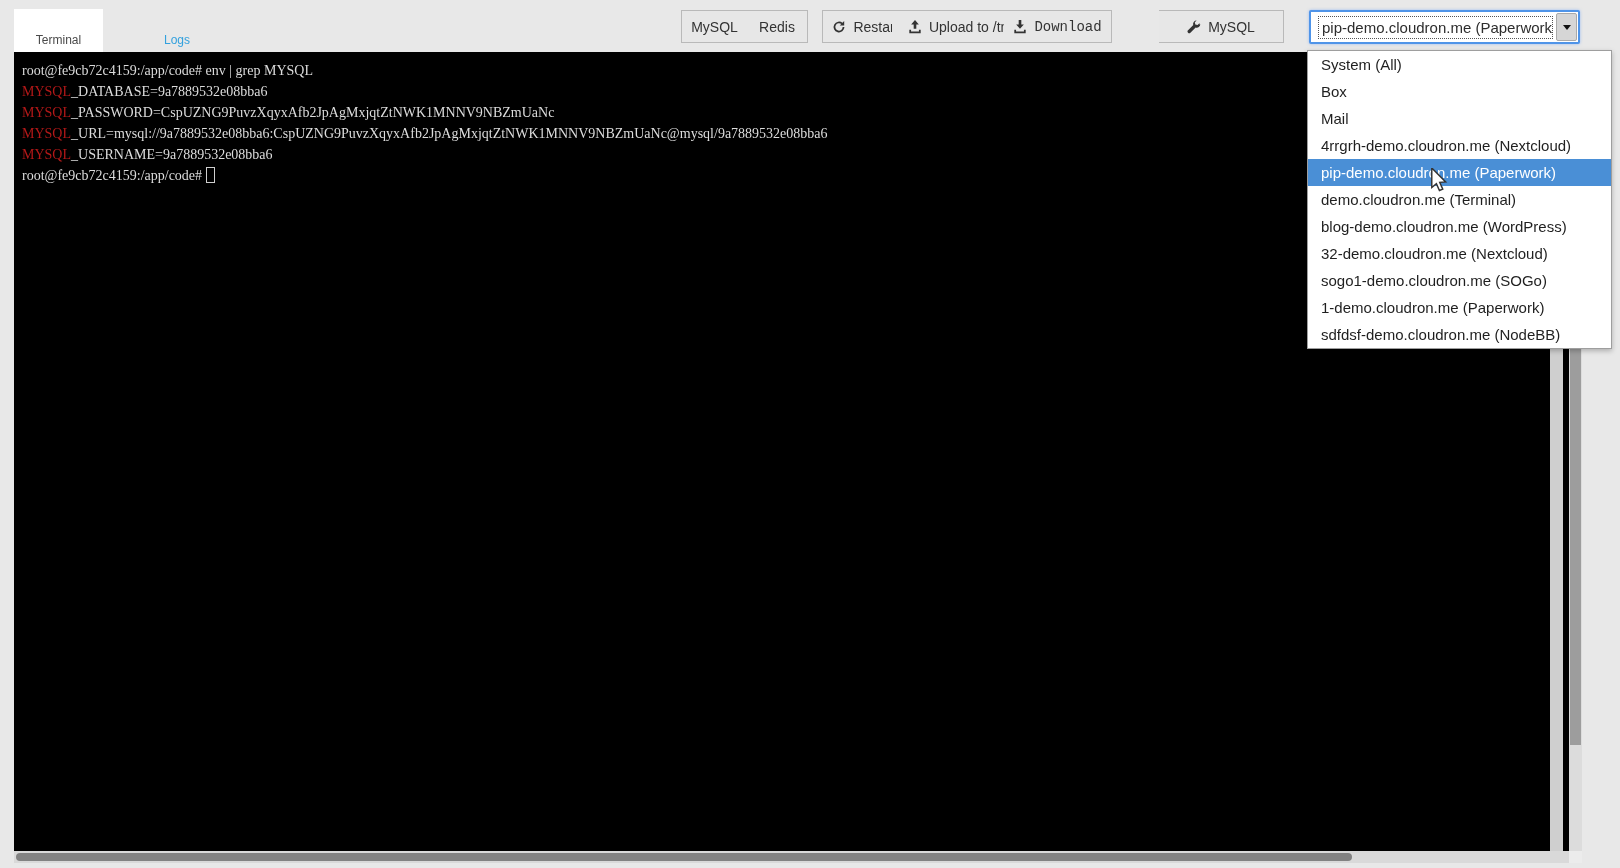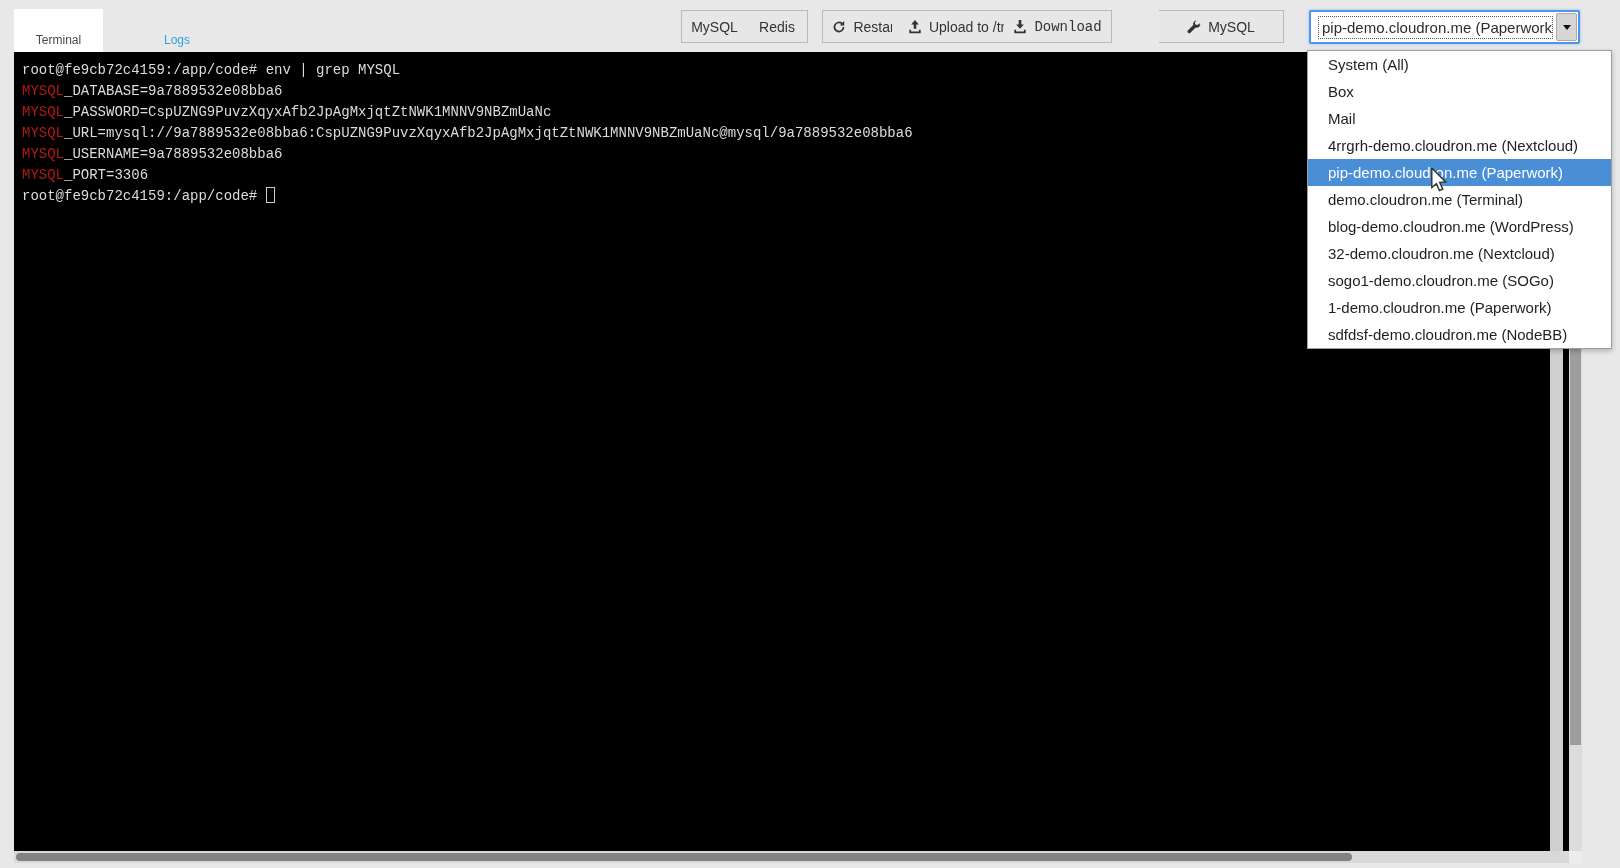--- a/index.html
+++ b/index.html
@@ -29,36 +29,36 @@
   .select .val { flex:1; margin:0 4px 0 8px; padding:2px 3px; font-size:15px; color:#2d2d2d;
                  white-space:nowrap; overflow:hidden; outline:1px dotted #555; }
   .select .arrow-btn { width:21px; height:28px; margin-right:1px; background:#d6d6d6; border:1px solid #aaa;
                        border-radius:2px; display:flex; align-items:center; justify-content:center; }
   .select .arrow-btn i { width:0; height:0; border-left:4px solid transparent; border-right:4px solid transparent;
                          border-top:5px solid #111; }
 
   
   .terminal { position:absolute; left:14px; top:52px; width:1555px; height:799px; background:#000; }
   .term-pad { position:absolute; left:8px; top:8px; right:30px; }
-  .tline { font-family:Liberation Mono, monospace; font-size:14px; line-height:21px; color:var(--term-fg); white-space:pre; }
+  .tline { font-family:Liberation Serif, serif; font-size:14px; line-height:21px; color:var(--term-fg); white-space:pre; }
   .tline .red { color:var(--term-red); }
   .cursor { display:inline-block; width:9px; height:16px; border:1px solid #cfcfcf; vertical-align:-3px; }
   .xterm-scroll { position:absolute; left:1536px; top:0; width:13px; height:799px; background:#cfcfcf; }
 
   
   .vscroll { position:absolute; left:1569px; top:52px; width:13px; height:799px; background:#dcdcdc; }
   .vscroll .thumb { position:absolute; left:1px; top:0; width:11px; height:693px; background:#9d9d9d; }
   .hscroll { position:absolute; left:14px; top:851px; width:1555px; height:12px; background:#d9d9d9; }
   .hscroll .thumb { position:absolute; left:2px; top:2px; width:1336px; height:8px; border-radius:4px; background:#828282; }
   .scroll-corner { position:absolute; left:1569px; top:851px; width:13px; height:12px; background:#ececec; }
 
   
   .dropdown { position:absolute; left:1307px; top:50px; width:305px; background:#fff; border:1px solid #9e9e9e;
               z-index:50; box-shadow:0 2px 5px rgba(0,0,0,.25); }
-  .option { height:27px; line-height:27px; padding-left:20px; font-size:15px; color:#1f1f1f; white-space:nowrap;
+  .option { height:27px; line-height:27px; padding-left:13px; font-size:15px; color:#1f1f1f; white-space:nowrap;
             overflow:hidden; cursor:pointer; }
   .option.selected { background:var(--sel-blue); color:#fff; }
 
   .mouse-cursor { position:absolute; left:1430px; top:168px; z-index:60; pointer-events:none; }
 </style>
 </head>
 <body>
 
 <div class="tab tab-terminal">
   <span>Terminal</span>
@@ -117,21 +117,20 @@
     </span>
 </div>
 
 <div class="terminal">
   <div class="term-pad">
       <div class="tline"><span>root@fe9cb72c4159:/app/code# env | grep MYSQL</span></div>
       <div class="tline"><span class="red">MYSQL</span><span>_DATABASE=9a7889532e08bba6</span></div>
       <div class="tline"><span class="red">MYSQL</span><span>_PASSWORD=CspUZNG9PuvzXqyxAfb2JpAgMxjqtZtNWK1MNNV9NBZmUaNc</span></div>
       <div class="tline"><span class="red">MYSQL</span><span>_URL=mysql://9a7889532e08bba6:CspUZNG9PuvzXqyxAfb2JpAgMxjqtZtNWK1MNNV9NBZmUaNc@mysql/9a7889532e08bba6</span></div>
       <div class="tline"><span class="red">MYSQL</span><span>_USERNAME=9a7889532e08bba6</span></div>
-      <div class="tline"><span class="red">MYSQL</span><span>_PORT=3306</span></div>
       <div class="tline"><span>root@fe9cb72c4159:/app/code# </span><span class="cursor"></span></div>
     </div>
   <div class="xterm-scroll"></div>
 </div>
 
 <div class="vscroll">
   <div class="thumb"></div>
 </div>
 <div class="hscroll">
   <div class="thumb"></div>

